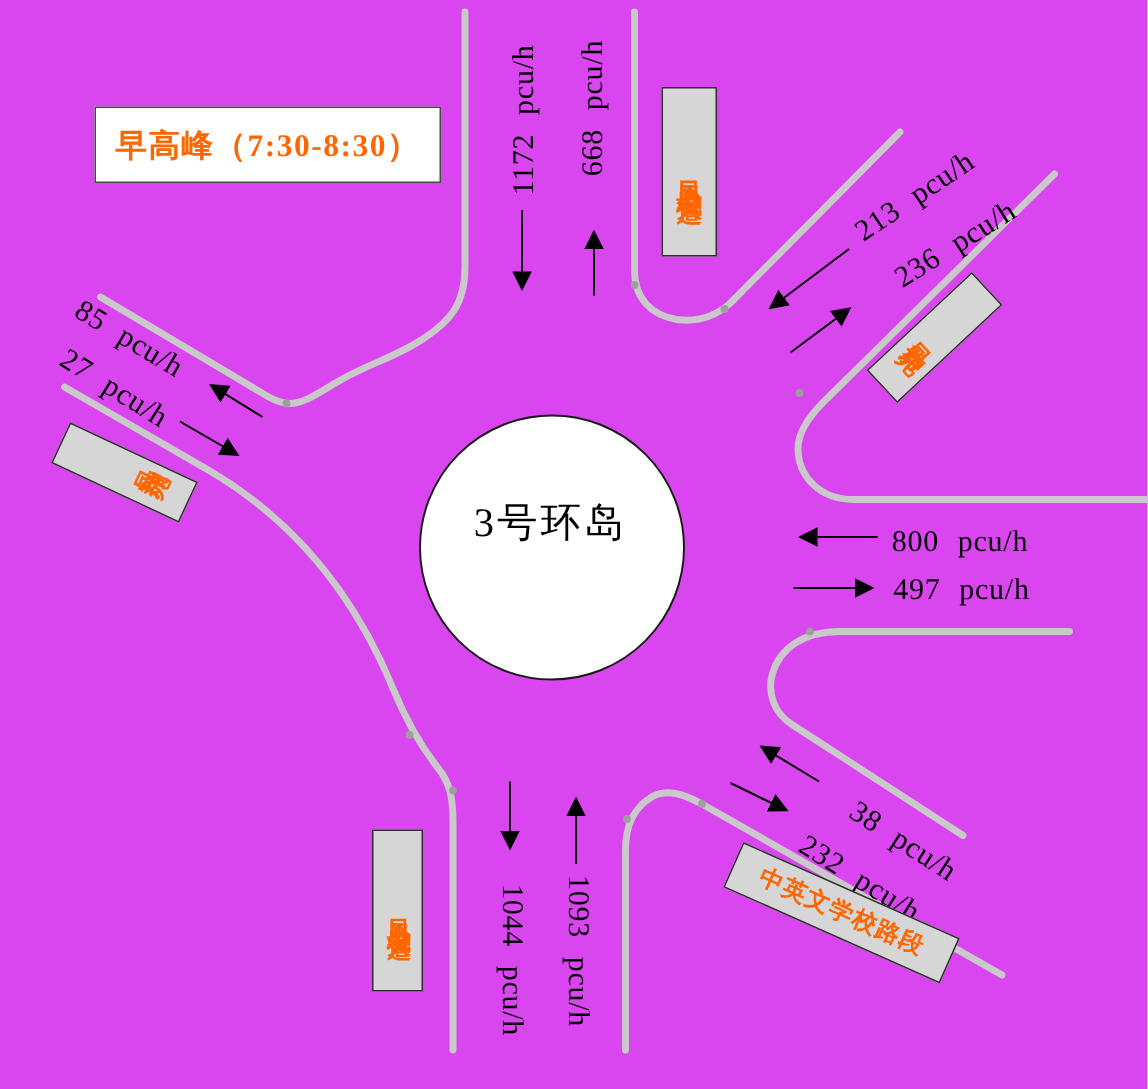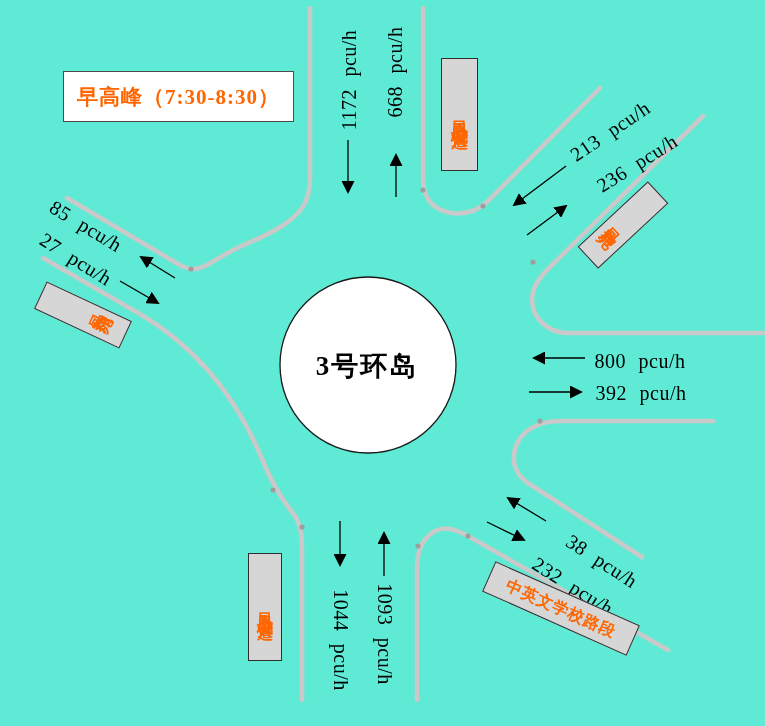--- a/index.html
+++ b/index.html
@@ -1,18 +1,18 @@
 <!DOCTYPE html>
 <html><head>
 <meta charset="utf-8">
 <style>
   html,body{margin:0;padding:0;background:#ffffff;}
   #canvas{
     position:relative;width:765px;height:726px;overflow:hidden;
-    font-family:"Liberation Serif","DejaVu Serif",serif;background:#5eead4;
+    font-family:"Liberation Serif","DejaVu Serif",serif;background:#d946ef;
   }
   #roadsvg{position:absolute;left:0;top:0;}
   .flow{
     position:absolute;white-space:nowrap;font-size:20px;color:#000;
     word-spacing:7px;transform:translate(-50%,-50%) rotate(var(--r,0deg));
     line-height:1;letter-spacing:0.5px;
   }
   .namebox{
     position:absolute;background:#d6d6d6;border:1px solid #2e2e2e;
     display:flex;align-items:center;justify-content:center;
@@ -29,22 +29,22 @@
   #box-name-northeast{left:608px;top:177px;width:30px;height:96px;font-size:16px;transform:rotate(47deg);}
   #box-name-west{left:68px;top:268px;width:30px;height:94px;font-size:16px;transform:rotate(-65deg);}
   #box-name-southeast{left:482px;top:592px;width:158px;height:33px;font-size:16px;transform:rotate(24deg);}
   #title-box{
     position:absolute;left:63px;top:71px;width:231px;height:51px;
     background:#fff;border:1px solid #4a4a4a;display:flex;align-items:center;
     justify-content:center;color:#ff6600;font-weight:bold;font-size:21px;
     letter-spacing:1px;box-sizing:border-box;
   }
   #roundabout-label{
-    position:absolute;left:367px;top:366px;transform:translate(-50%,-50%);
-    font-size:27px;color:#000;white-space:nowrap;letter-spacing:2px;font-weight:bold;
+    position:absolute;left:367px;top:348px;transform:translate(-50%,-50%);
+    font-size:27px;color:#000;white-space:nowrap;letter-spacing:2px;
   }
 </style>
 </head>
 <body>
 
 <div id="canvas">
 
   <svg id="roadsvg" width="765" height="726" viewBox="0 0 765 726">
     <defs>
       <marker id="ah" viewBox="0 0 10 10" refX="8.5" refY="5" markerWidth="10" markerHeight="10" orient="auto">
@@ -95,21 +95,21 @@
     <span>早高峰（7:30-8:30）</span>
   </div>
 
   <div id="roundabout-label">3号环岛</div>
 
   <div class="flow" style="left:349px;top:80px;--r:-90deg">1172 pcu/h</div>
   <div class="flow" style="left:395px;top:72px;--r:-90deg">668 pcu/h</div>
   <div class="flow" style="left:610px;top:131px;--r:-34deg">213 pcu/h</div>
   <div class="flow" style="left:637px;top:163px;--r:-32deg">236 pcu/h</div>
   <div class="flow" style="left:640px;top:361px;--r:0deg">800 pcu/h</div>
-  <div class="flow" style="left:641px;top:393px;--r:0deg">392 pcu/h</div>
+  <div class="flow" style="left:641px;top:393px;--r:0deg">497 pcu/h</div>
   <div class="flow" style="left:602px;top:561px;--r:33deg">38 pcu/h</div>
   <div class="flow" style="left:573px;top:586px;--r:32deg">232 pcu/h</div>
   <div class="flow" style="left:341px;top:640px;--r:90deg">1044 pcu/h</div>
   <div class="flow" style="left:385px;top:634px;--r:90deg">1093 pcu/h</div>
   <div class="flow" style="left:86px;top:226px;--r:31deg">85 pcu/h</div>
   <div class="flow" style="left:76px;top:259px;--r:32deg">27 pcu/h</div>
 
   <div class="namebox" id="box-name-north">
     <span class="v">凤凰城大道</span>
   </div>

